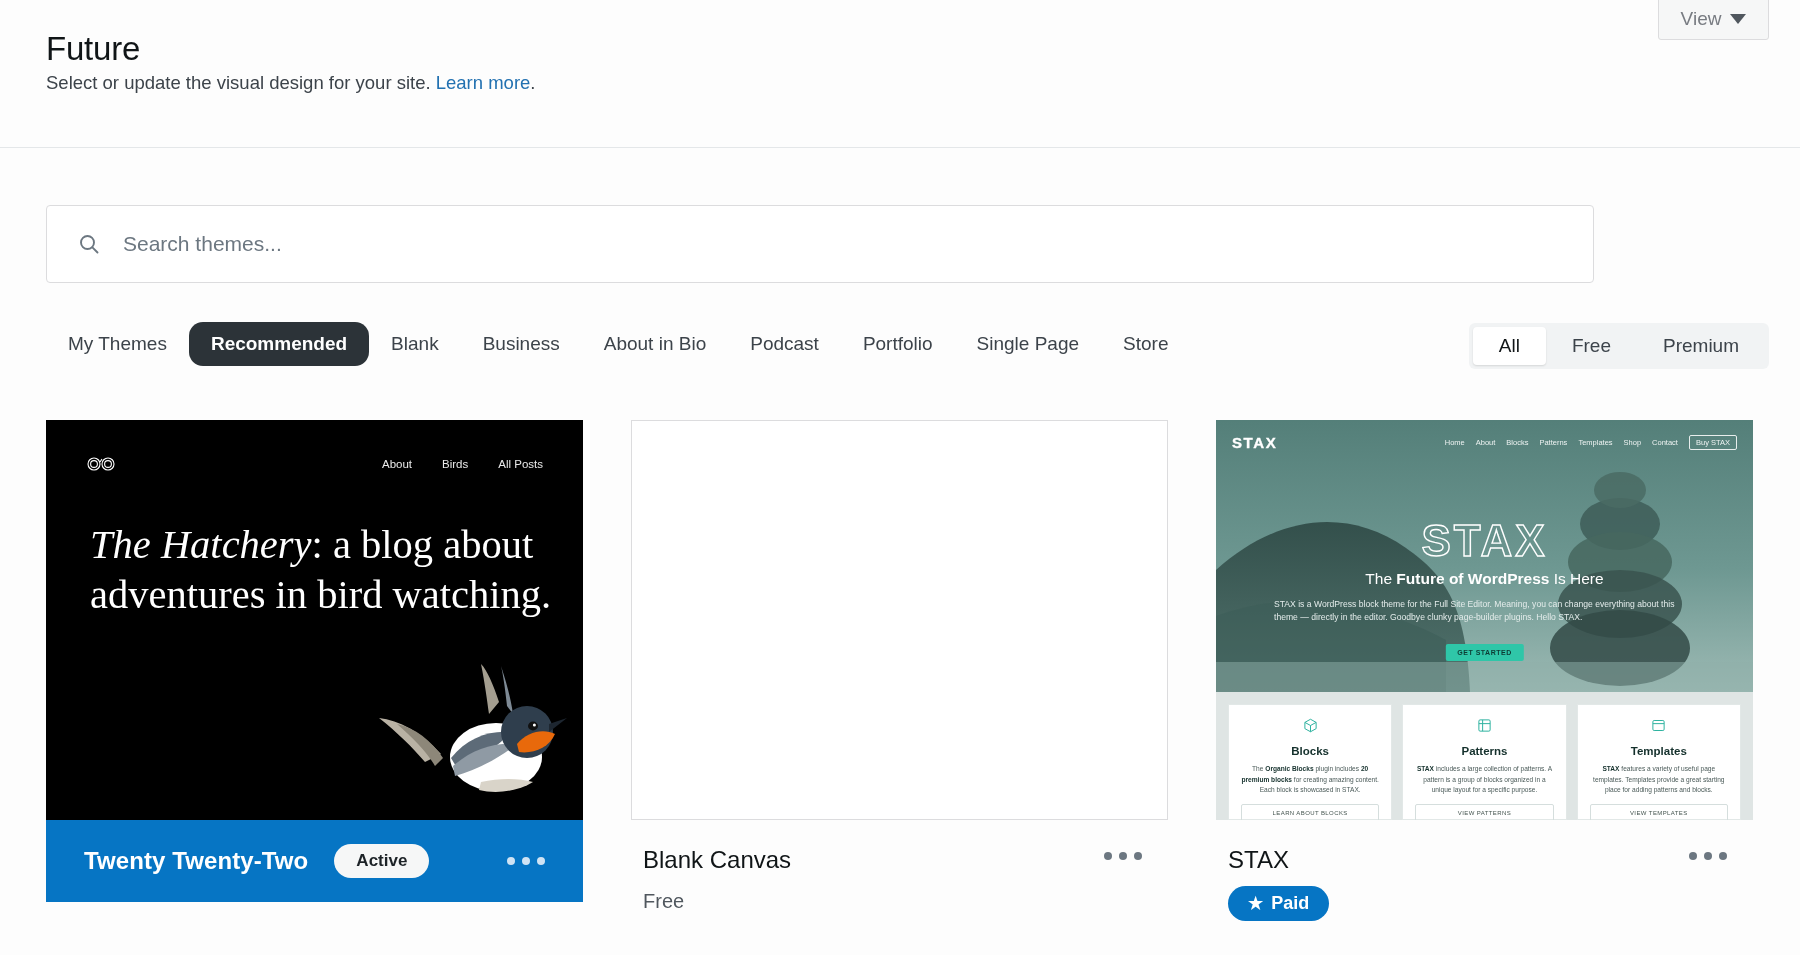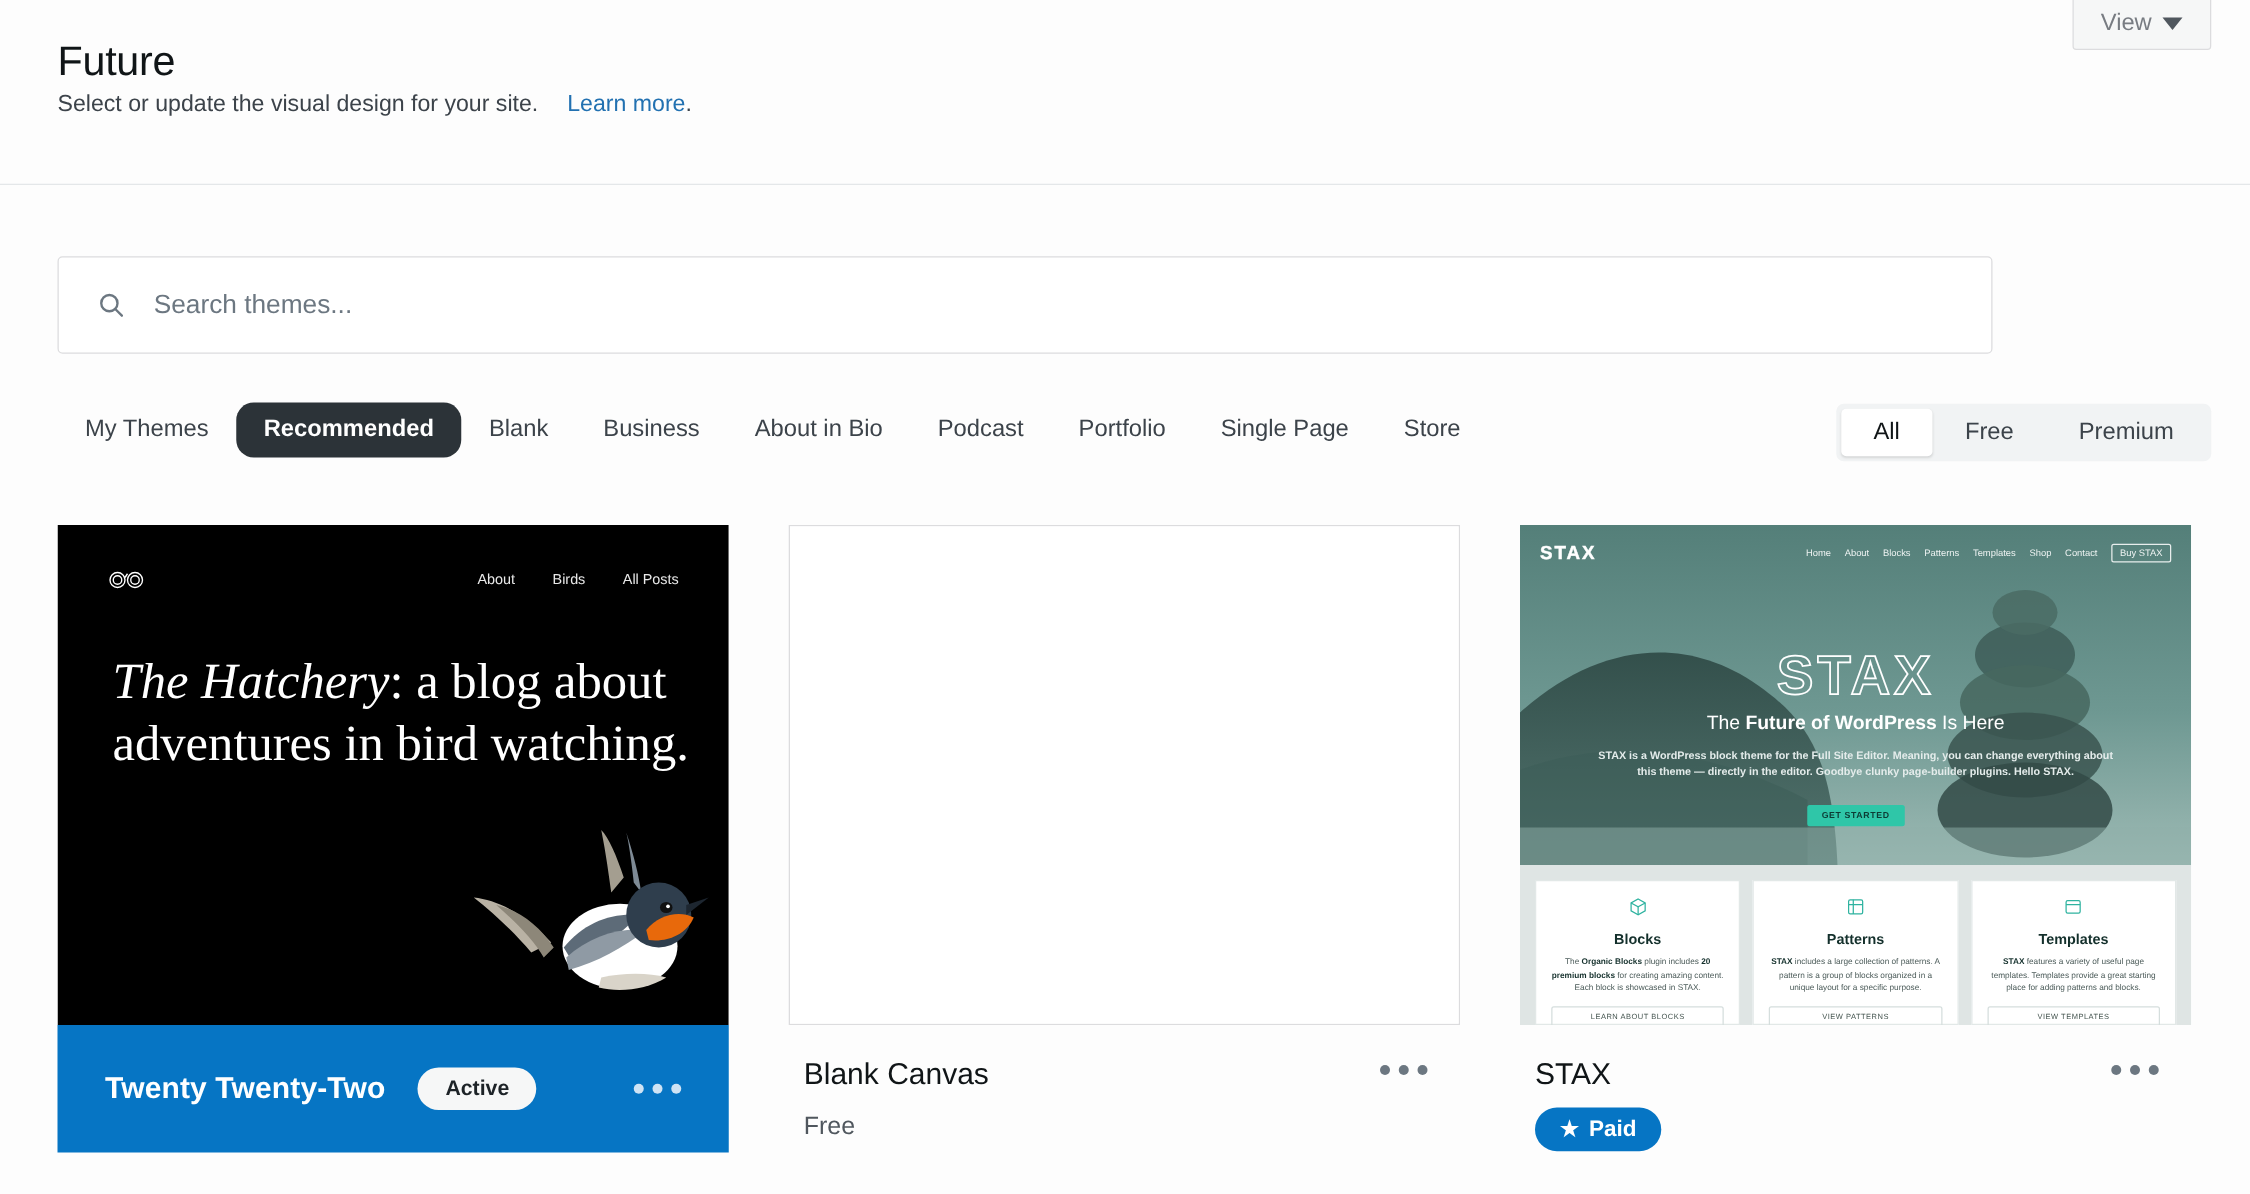--- a/index.html
+++ b/index.html
@@ -20,21 +20,21 @@
   }
   .header-title {
     position: absolute; left: 46px; top: 30px;
     font-size: 33px; font-weight: 400; color: #101517;
     letter-spacing: -0.2px;
   }
   .header-sub {
     position: absolute; left: 46px; top: 72px;
     font-size: 18.5px; color: #3c434a;
   }
-  .header-sub a { color: #2271b1; text-decoration: none; margin-left: 18px; }
+  .header-sub a { color: #2271b1; text-decoration: none; }
 
   .view-btn {
     position: absolute; right: 31px; top: -22px;
     width: 111px; height: 62px;
     border: 1px solid #dcdcde; border-radius: 3px;
     background: #f6f7f7;
     display: flex; align-items: flex-end; justify-content: center;
     gap: 9px; padding-bottom: 9px;
     font-size: 19px; color: #787c82;
   }
@@ -119,21 +119,21 @@
   .tt2-links span { color: #e9e9e9; font-size: 11.5px; }
   .tt2-head {
     position: absolute; left: 44px; top: 100px; right: 30px;
     font-family: "Liberation Serif", serif;
     color: #fff; font-size: 40.5px; line-height: 1.24;
   }
   .tt2-head .ital { font-style: italic; }
   .bird { position: absolute; right: -6px; bottom: -18px; width: 268px; height: 176px; }
 
   .tt2-footer {
-    height: 102px; background: #0675c4;
+    height: 82px; background: #0675c4;
     display: flex; align-items: center; padding: 0 38px;
   }
   .tt2-name { color: #fff; font-size: 24px; font-weight: 700; letter-spacing: .1px; }
   .active-badge {
     margin-left: 26px; background: #f6f7f7; color: #1d2327;
     font-size: 17px; font-weight: 600;
     border-radius: 20px; padding: 7px 22px;
   }
   .dots { margin-left: auto; display: flex; gap: 7px; align-items: center; }
   .dots i { width: 8px; height: 8px; border-radius: 50%; background: #6c7781; display: block; }
@@ -180,21 +180,21 @@
     font-size: 44px; font-weight: 700; letter-spacing: 3px;
     color: transparent; -webkit-text-stroke: 1.4px #ffffff;
   }
   .stax-tag {
     position: absolute; top: 150px; left: 0; right: 0; text-align: center; z-index: 3;
     color: #fff; font-size: 15.5px; font-weight: 400;
   }
   .stax-tag b { font-weight: 700; margin-top: 21px; }
   .stax-copy {
     position: absolute; top: 178px; left: 58px; right: 58px; z-index: 3;
-    color: #e4eceb; font-size: 8.6px; line-height: 1.55; text-align: center; font-weight: bold;
+    color: #e4eceb; font-size: 8.6px; line-height: 1.55; 
   }
   .stax-cta {
     position: absolute; top: 224px; left: 50%; transform: translateX(-50%); z-index: 3;
     background: #2fc6a8; color: #0d3b34;
     font-size: 7px; font-weight: 700; letter-spacing: .5px;
     padding: 5px 12px; border-radius: 2px;
   }
   .stax-cards {
     position: absolute; left: 0; right: 0; top: 272px; bottom: 0;
     display: flex; gap: 10px; padding: 12px 12px 0 12px;

